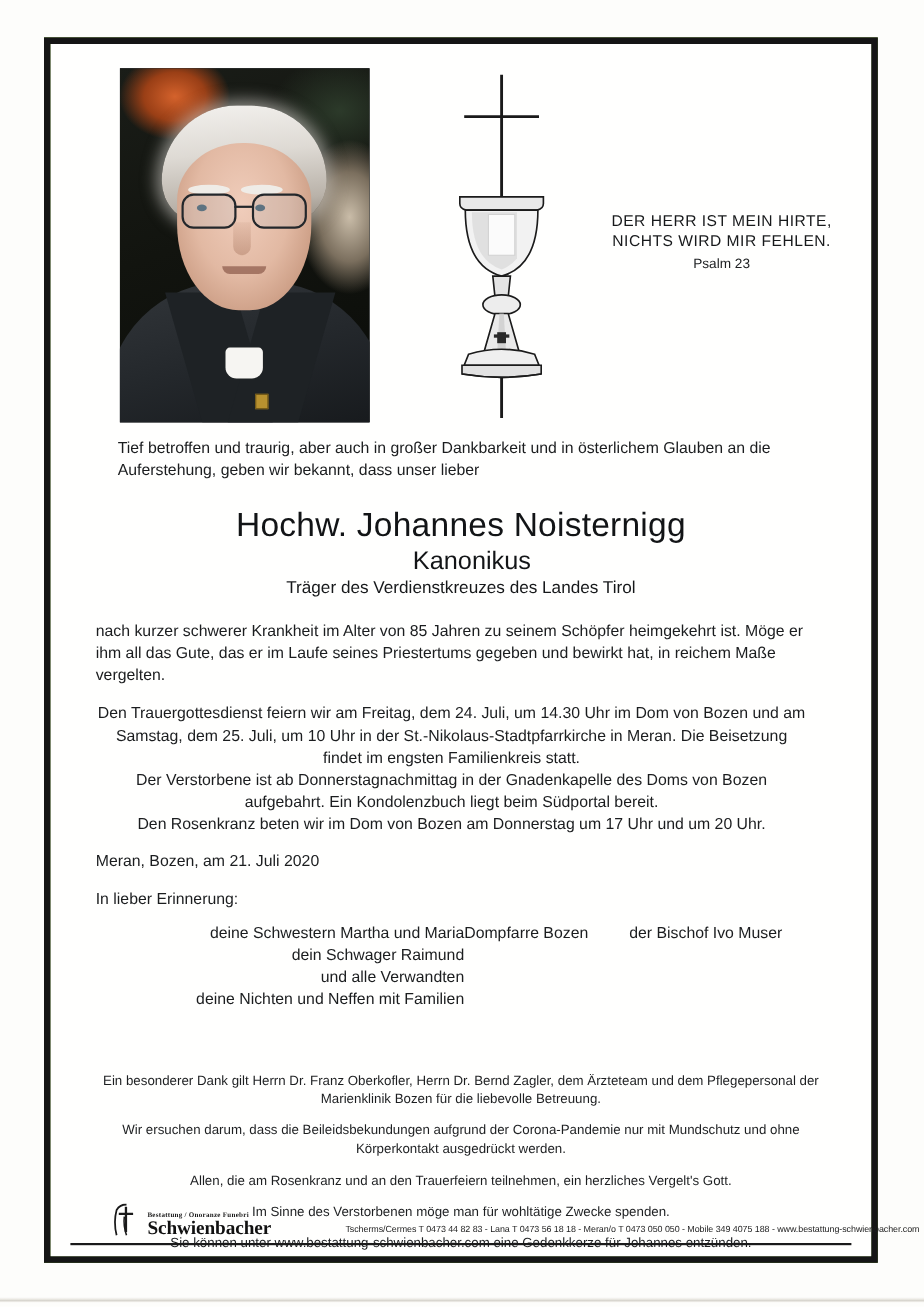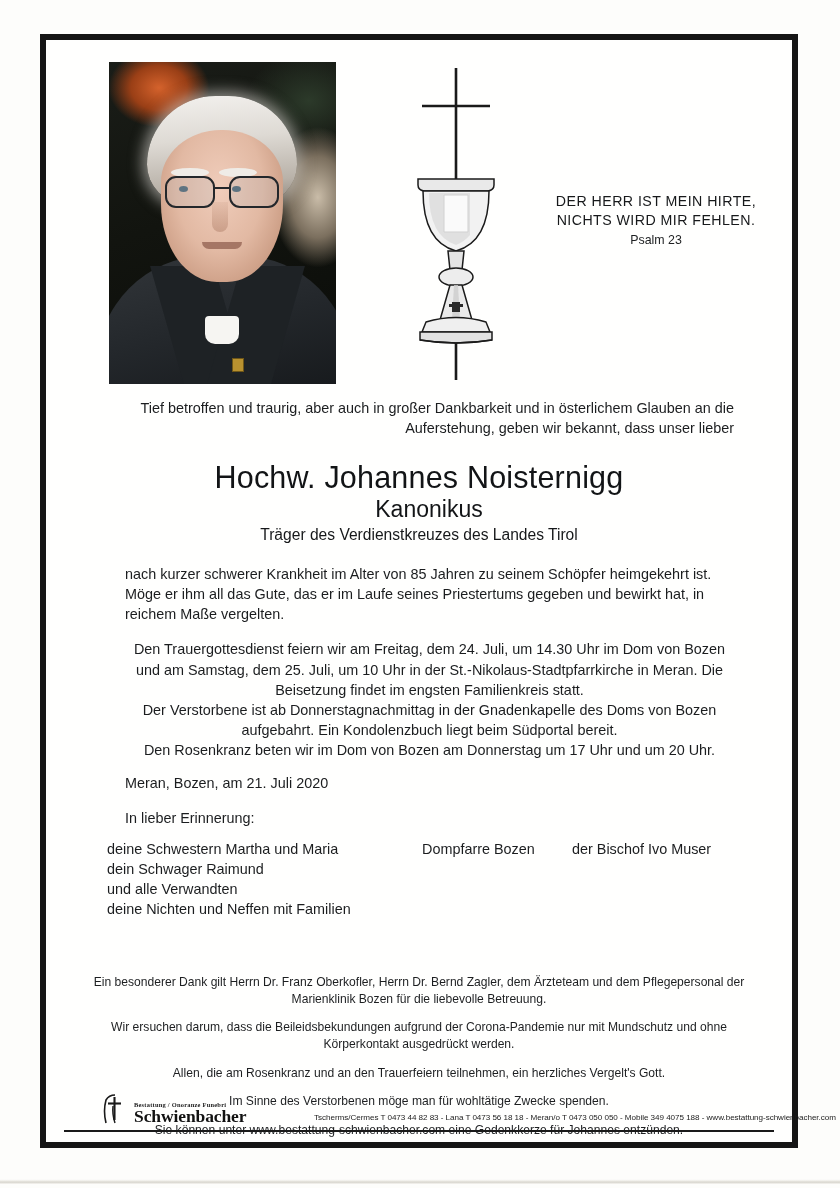--- a/index.html
+++ b/index.html
@@ -212,22 +212,22 @@
     left: 0;
     top: 358px;
     width: 100%;
   }
   .para {
     font-size: 14.4px;
     line-height: 1.40;
     color: #1b1d1f;
     padding: 0 58px 0 61px;
   }
-  .para.lead { margin-bottom: 22px; text-align: right; }
-  .para.block { margin-bottom: 15px; padding-left: 79px; }
+  .para.lead { margin-bottom: 22px; }
+  .para.block { margin-bottom: 15px; padding-left: 41px; }
   .para.block.tight { margin-bottom: 13px; text-align: center; }
 
   #name-block {
     text-align: center;
     margin: 0 0 20px 0;
   }
   #deceased-name {
     font-size: 30.5px;
     letter-spacing: .2px;
     color: #121416;
@@ -250,21 +250,21 @@
     display: flex;
     padding: 0 58px 0 61px;
     font-size: 14.4px;
     line-height: 1.40;
     color: #1b1d1f;
     margin-top: 2px;
   }
   #memory-family { width: 315px; }
   #memory-parish { width: 150px; }
   #memory-bishop { flex: 1; }
-  .mem-line { white-space: nowrap; }
+  .mem-line { white-space: nowrap; text-align: right; }
 
   
   #closing-notes {
     position: absolute;
     left: 0;
     top: 934px;
     width: 100%;
     text-align: center;
   }
   .note {

